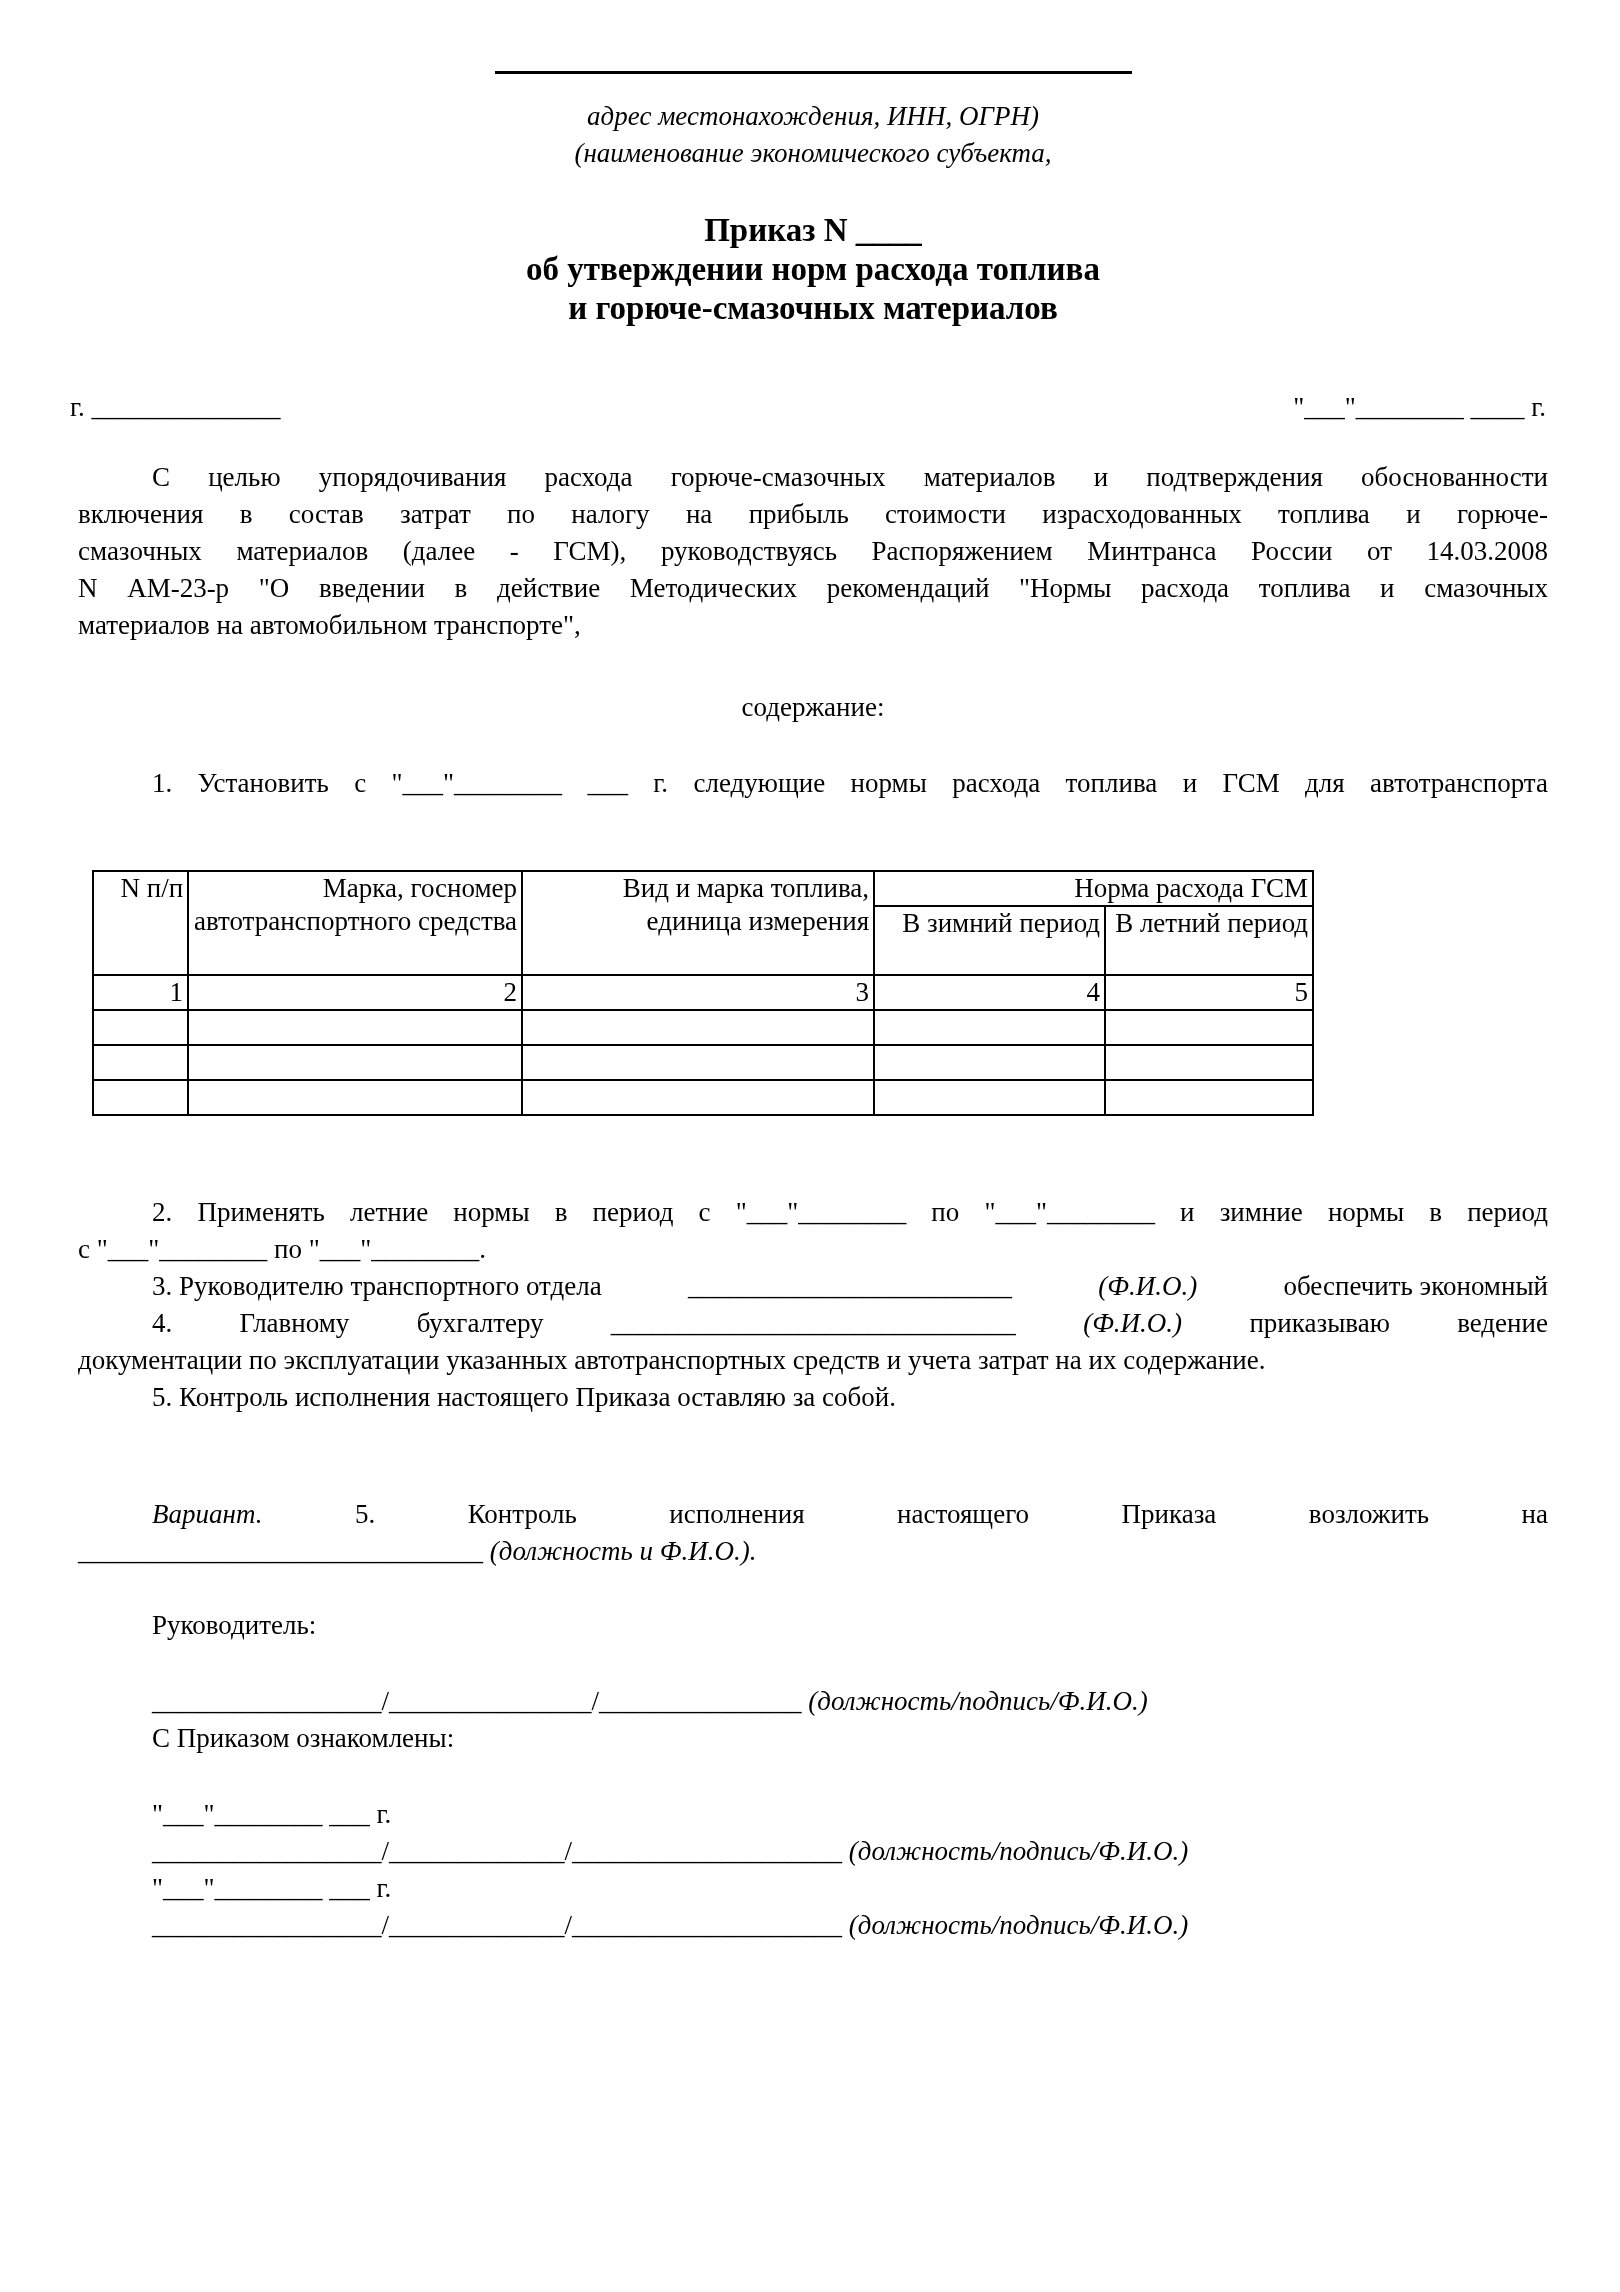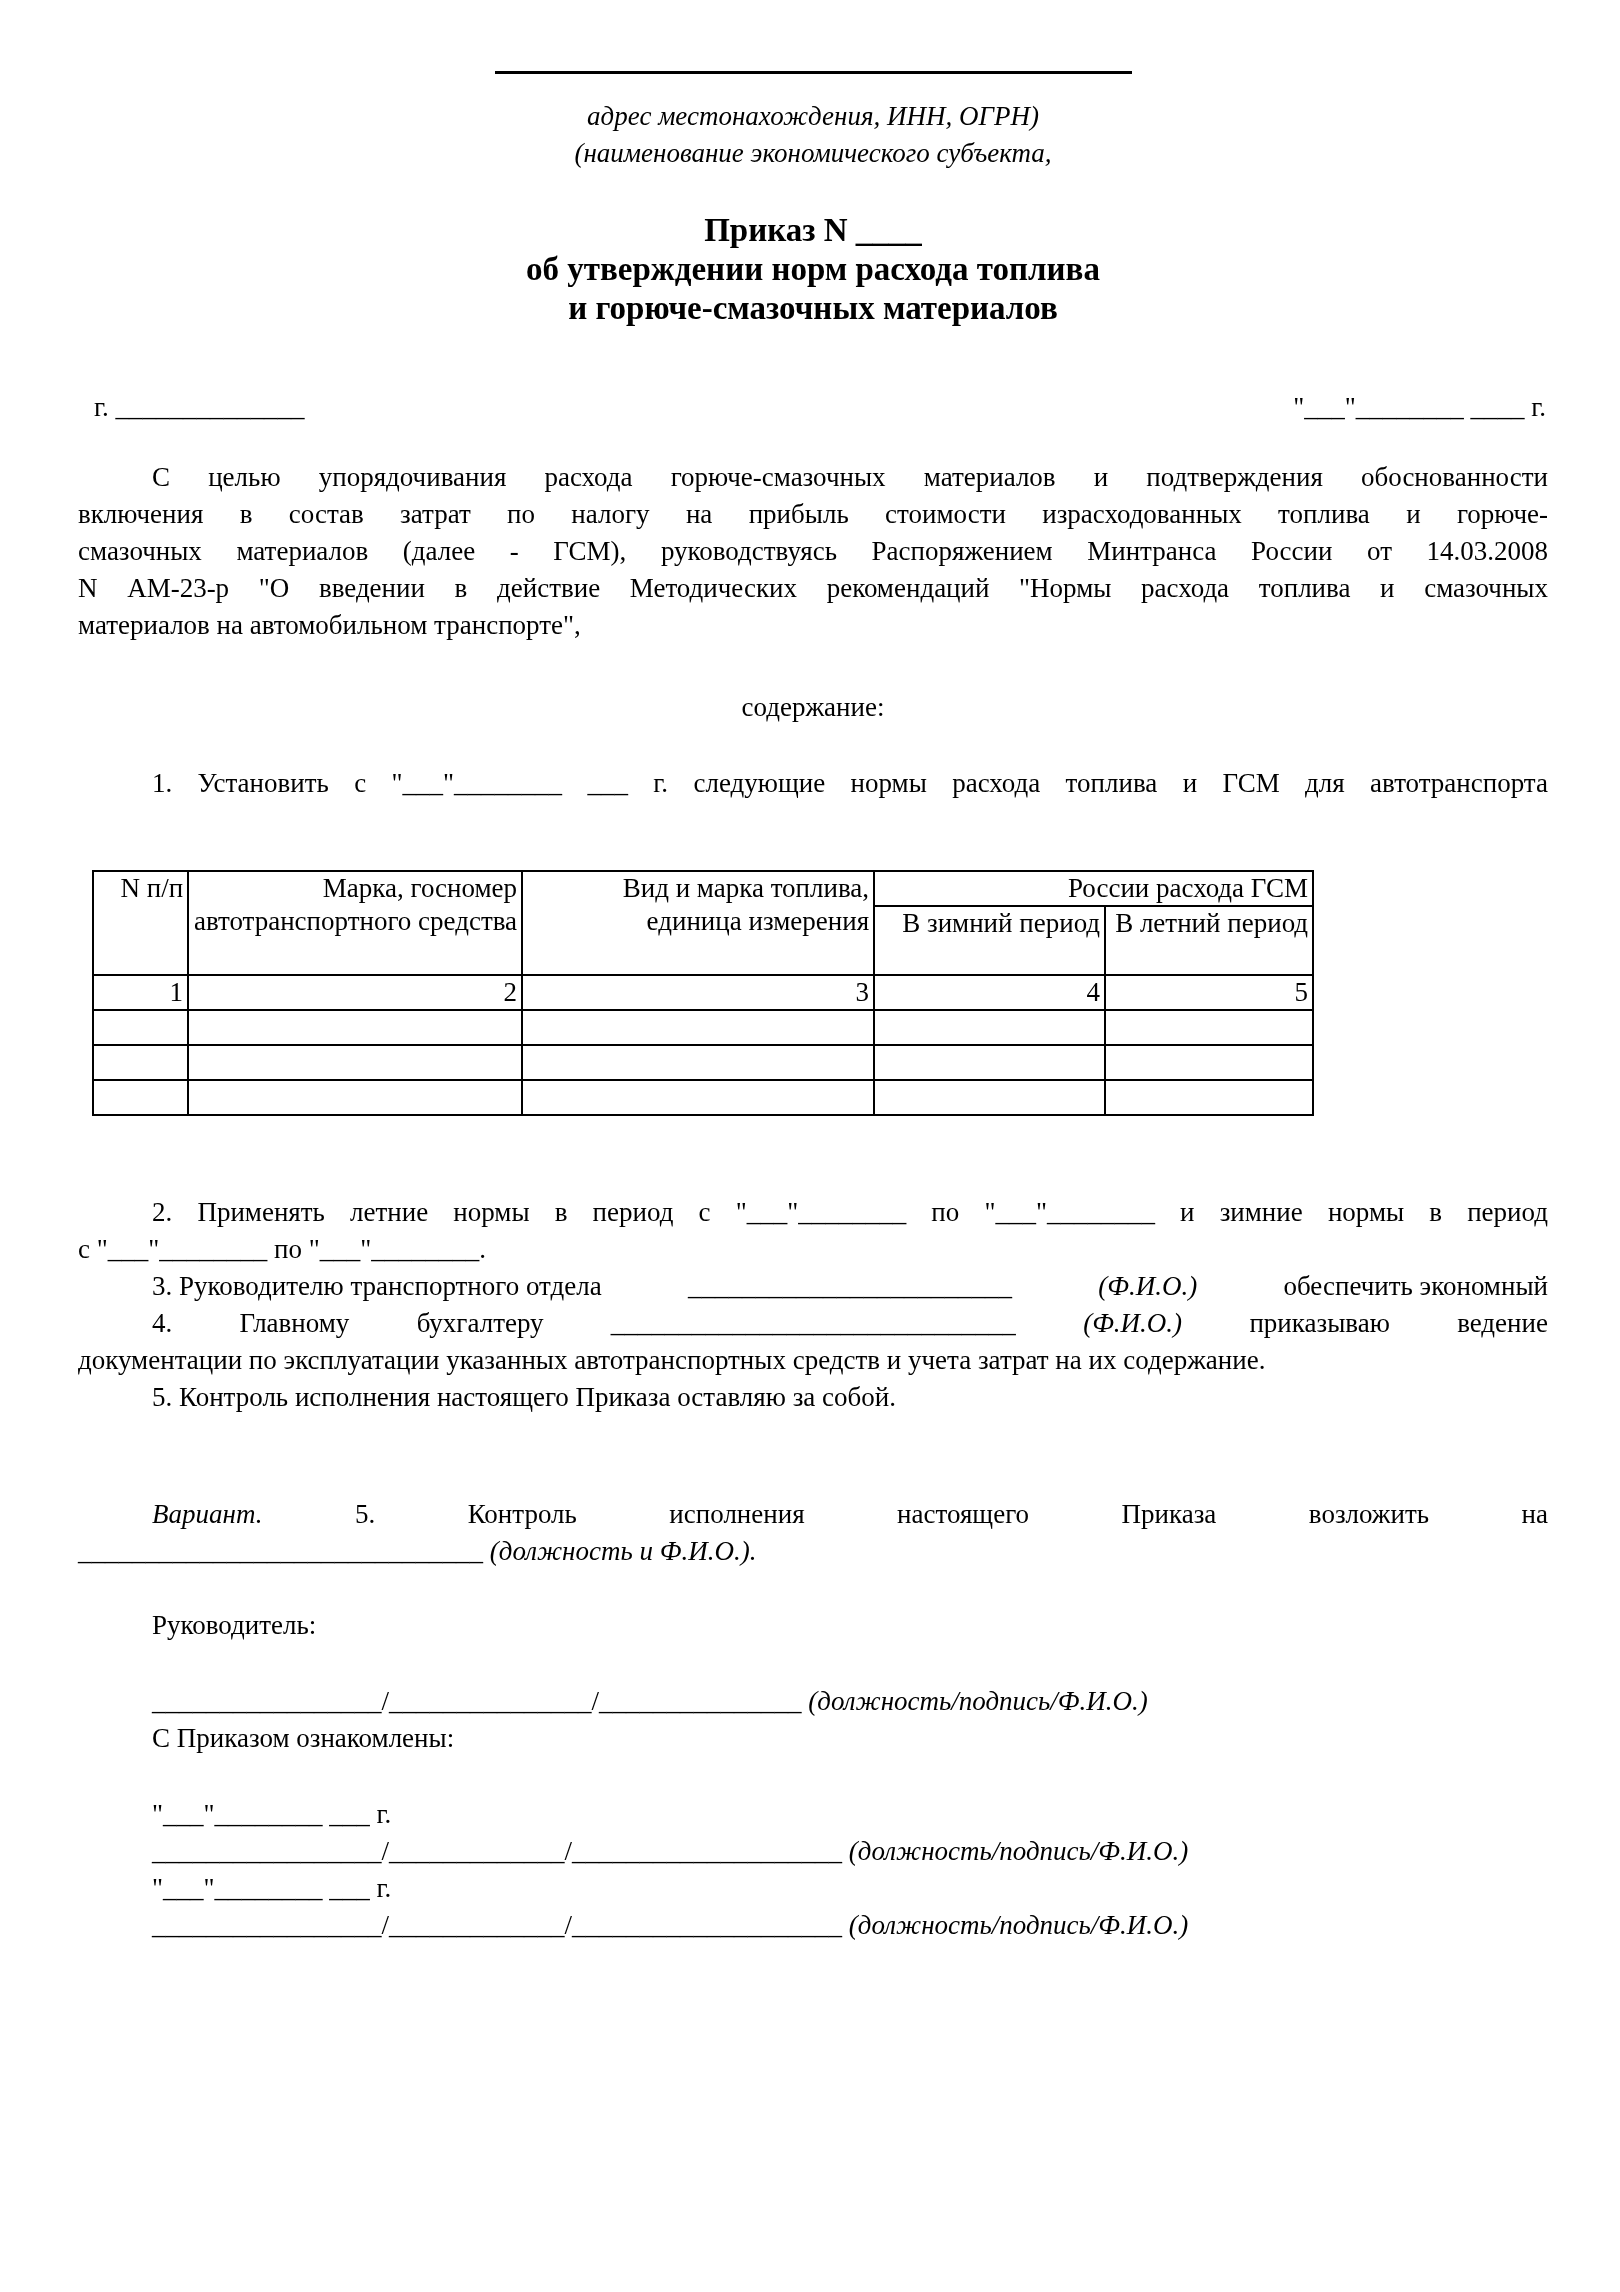--- a/index.html
+++ b/index.html
@@ -13,21 +13,21 @@
   .b { font-weight: bold; }
   .center { text-align: center; }
   .line { white-space: nowrap; }
   .just { text-align: justify; text-align-last: justify; white-space: nowrap; }
 
   
   #org-blank { left: 495px; top: 71px; width: 637px; height: 2.9px; background: #000; }
   #org-caption { left: 323px; top: 98px; width: 980px; }
   #title-block { left: 323px; top: 211px; width: 980px; font-size: 33px; line-height: 39px; }
 
-  #place-line { left: 94px; top: 389px; }
+  #place-line { left: 70px; top: 389px; }
   #date-line { right: 74px; top: 389px; }
 
   #intro { left: 78px; top: 459px; width: 1470px; }
 
   #order-word { left: 78px; top: 689px; width: 1470px; }
 
   #item1 { left: 78px; top: 765px; width: 1470px; }
 
   
   #norms-table {
@@ -92,21 +92,21 @@
       <col style="width:334px">
       <col style="width:352px">
       <col style="width:231px">
       <col style="width:208px">
   </colgroup>
   <tbody>
       <tr class="hdr-row">
     <td rowspan="2">N п/п</td>
     <td rowspan="2">Марка, госномер автотранспортного средства</td>
     <td rowspan="2">Вид и марка топлива, единица измерения</td>
-    <td colspan="2">России расхода ГСМ</td>
+    <td colspan="2">Норма расхода ГСМ</td>
   </tr>
   <tr class="hdr-row">
     <td style="height:67px">В зимний период</td>
     <td>В летний период</td>
   </tr>
   <tr class="num-row">
     <td>1</td>
     <td>2</td>
     <td>3</td>
     <td>4</td>

